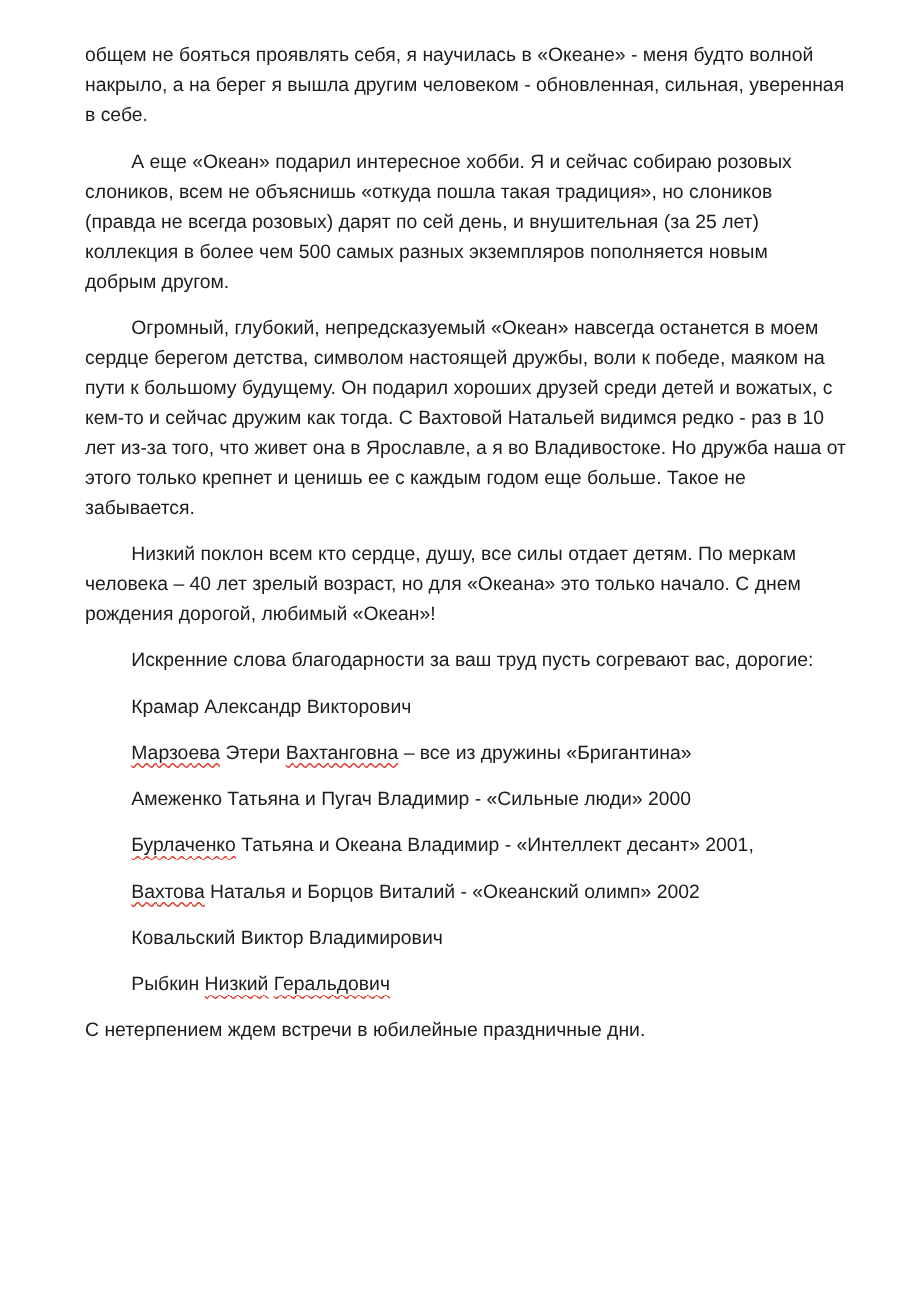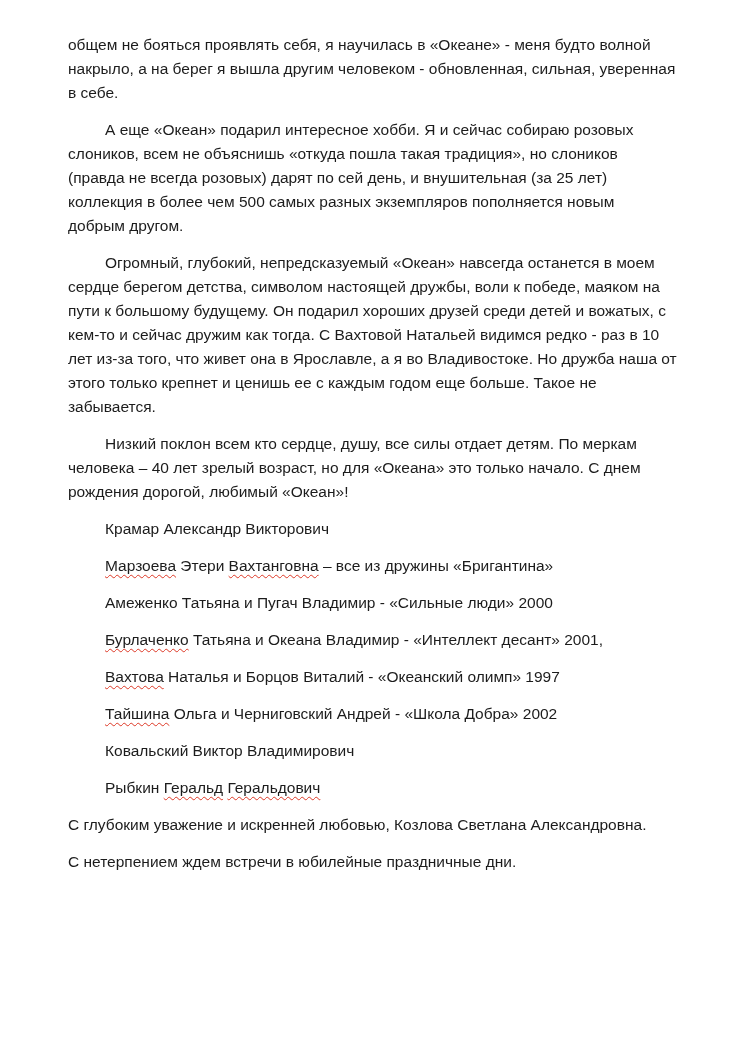--- a/index.html
+++ b/index.html
@@ -64,27 +64,26 @@
 кем-то и сейчас дружим как тогда. С Вахтовой Натальей видимся редко - раз в 10
 лет из-за того, что живет она в Ярославле, а я во Владивостоке. Но дружба наша от
 этого только крепнет и ценишь ее с каждым годом еще больше. Такое не
 забывается.</p>
 
   <p class="para indent">Низкий поклон всем кто сердце, душу, все силы отдает детям. По меркам
 человека – 40 лет зрелый возраст, но для «Океана» это только начало. С днем
 рождения дорогой, любимый «Океан»!</p>
 
 
+  <p class="para indent">Искренние слова благодарности за ваш труд пусть согревают вас, дорогие:</p>
 
   <p class="para indent"><span>Крамар Александр Викторович</span></p>
   <p class="para indent"><span class="misspelled">Марзоева</span><span> Этери </span><span class="misspelled">Вахтанговна</span><span> – все из дружины «Бригантина»</span></p>
   <p class="para indent"><span>Амеженко Татьяна и Пугач Владимир - «Сильные люди» 2000</span></p>
   <p class="para indent"><span class="misspelled">Бурлаченко</span><span> Татьяна и Океана Владимир - «Интеллект десант» 2001,</span></p>
-  <p class="para indent"><span class="misspelled">Вахтова</span><span> Наталья и Борцов Виталий - «Океанский олимп» 1997</span></p>
-  <p class="para indent"><span class="misspelled">Тайшина</span><span> Ольга и Черниговский Андрей - «Школа Добра» 2002</span></p>
+  <p class="para indent"><span class="misspelled">Вахтова</span><span> Наталья и Борцов Виталий - «Океанский олимп» 2002</span></p>
   <p class="para indent"><span>Ковальский Виктор Владимирович</span></p>
-  <p class="para indent"><span>Рыбкин </span><span class="misspelled">Геральд</span><span> </span><span class="misspelled">Геральдович</span></p>
+  <p class="para indent"><span>Рыбкин </span><span class="misspelled">Низкий</span><span> </span><span class="misspelled">Геральдович</span></p>
 
-  <p class="para">С глубоким уважение и искренней любовью, Козлова Светлана Александровна.</p>
 
   <p class="para">С нетерпением ждем встречи в юбилейные праздничные дни.</p>
 
 </div>
 
 </body></html>

